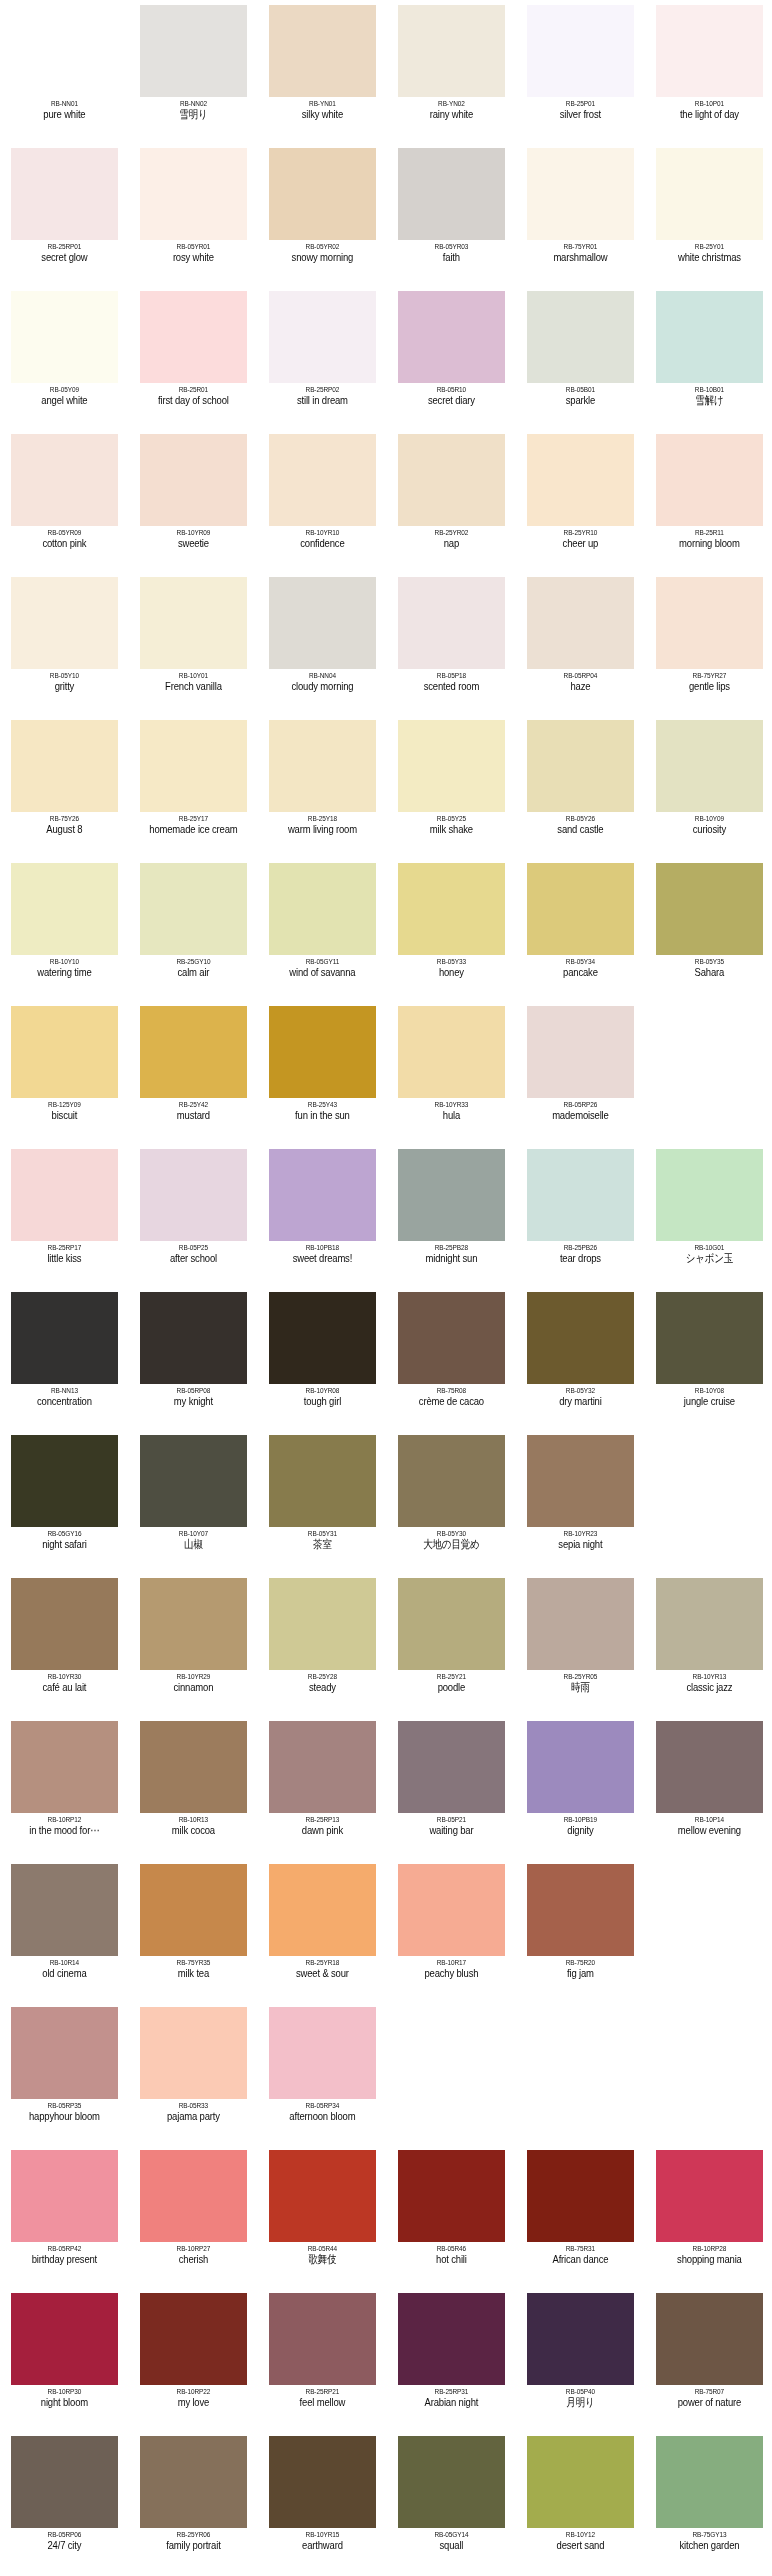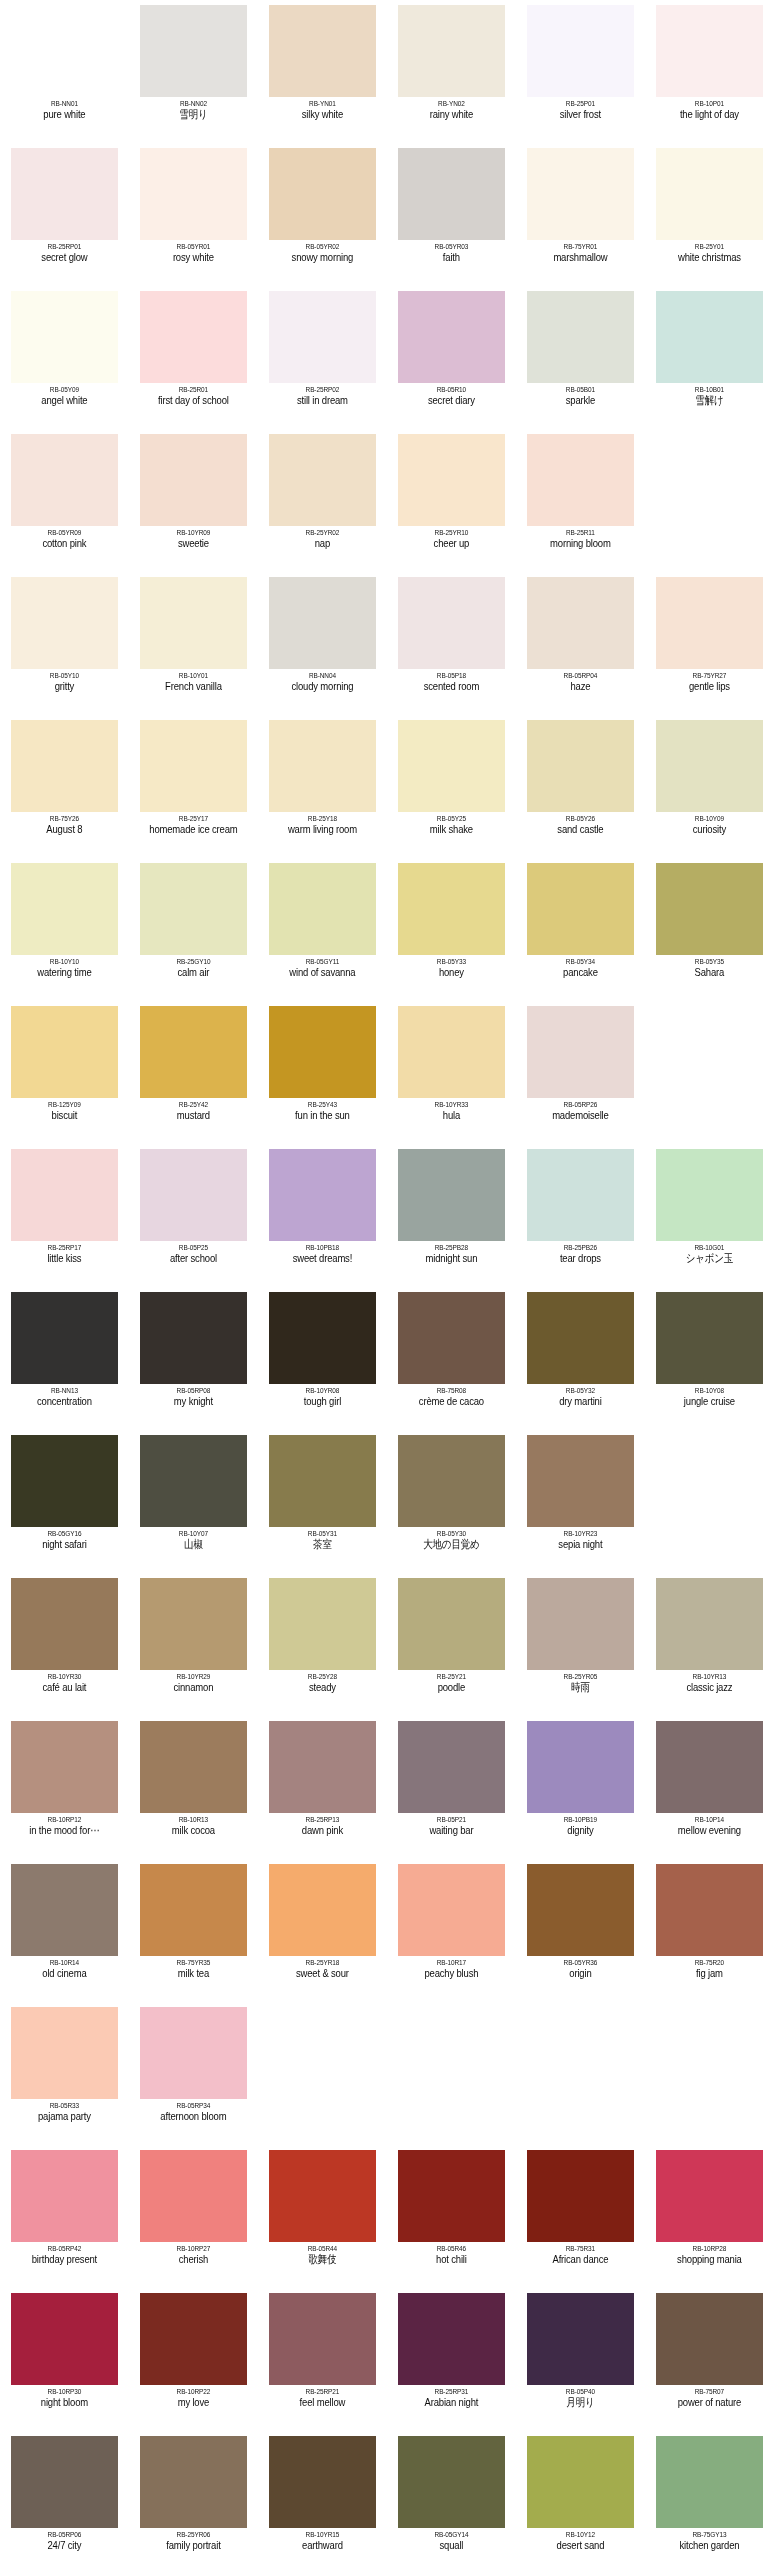--- a/index.html
+++ b/index.html
@@ -204,20 +204,27 @@
         </div>
       </div>
       <div class="cell">
         <div class="chip" title="sweetie" style="background: rgb(244, 222, 208);"></div>
         <div class="labels">
           <span class="code">RB-10YR09</span>
           <span class="cname">sweetie</span>
         </div>
       </div>
       <div class="cell">
+        <div class="chip" title="confidence" style="background: rgb(245, 228, 207);"></div>
+        <div class="labels">
+          <span class="code">RB-10YR10</span>
+          <span class="cname">confidence</span>
+        </div>
+      </div>
+      <div class="cell">
         <div class="chip" title="nap" style="background: rgb(240, 224, 200);"></div>
         <div class="labels">
           <span class="code">RB-25YR02</span>
           <span class="cname">nap</span>
         </div>
       </div>
       <div class="cell">
         <div class="chip" title="cheer up" style="background: rgb(249, 230, 204);"></div>
         <div class="labels">
           <span class="code">RB-25YR10</span>
@@ -637,35 +644,35 @@
         </div>
       </div>
       <div class="cell">
         <div class="chip" title="peachy blush" style="background: rgb(246, 171, 147);"></div>
         <div class="labels">
           <span class="code">RB-10R17</span>
           <span class="cname">peachy blush</span>
         </div>
       </div>
       <div class="cell">
-        <div class="chip" title="origin" style="background: rgb(138, 92, 45);"></div>
-        <div class="labels">
-          <span class="code">RB-05YR36</span>
-          <span class="cname">origin</span>
-        </div>
-      </div>
-      <div class="cell">
         <div class="chip" title="fig jam" style="background: rgb(165, 97, 75);"></div>
         <div class="labels">
           <span class="code">RB-75R20</span>
           <span class="cname">fig jam</span>
         </div>
       </div>
     </div>
     <div class="row">
+      <div class="cell">
+        <div class="chip" title="happyhour bloom" style="background: rgb(194, 145, 141);"></div>
+        <div class="labels">
+          <span class="code">RB-05RP35</span>
+          <span class="cname">happyhour bloom</span>
+        </div>
+      </div>
       <div class="cell">
         <div class="chip" title="pajama party" style="background: rgb(251, 202, 180);"></div>
         <div class="labels">
           <span class="code">RB-05R33</span>
           <span class="cname">pajama party</span>
         </div>
       </div>
       <div class="cell">
         <div class="chip" title="afternoon bloom" style="background: rgb(243, 191, 201);"></div>
         <div class="labels">

